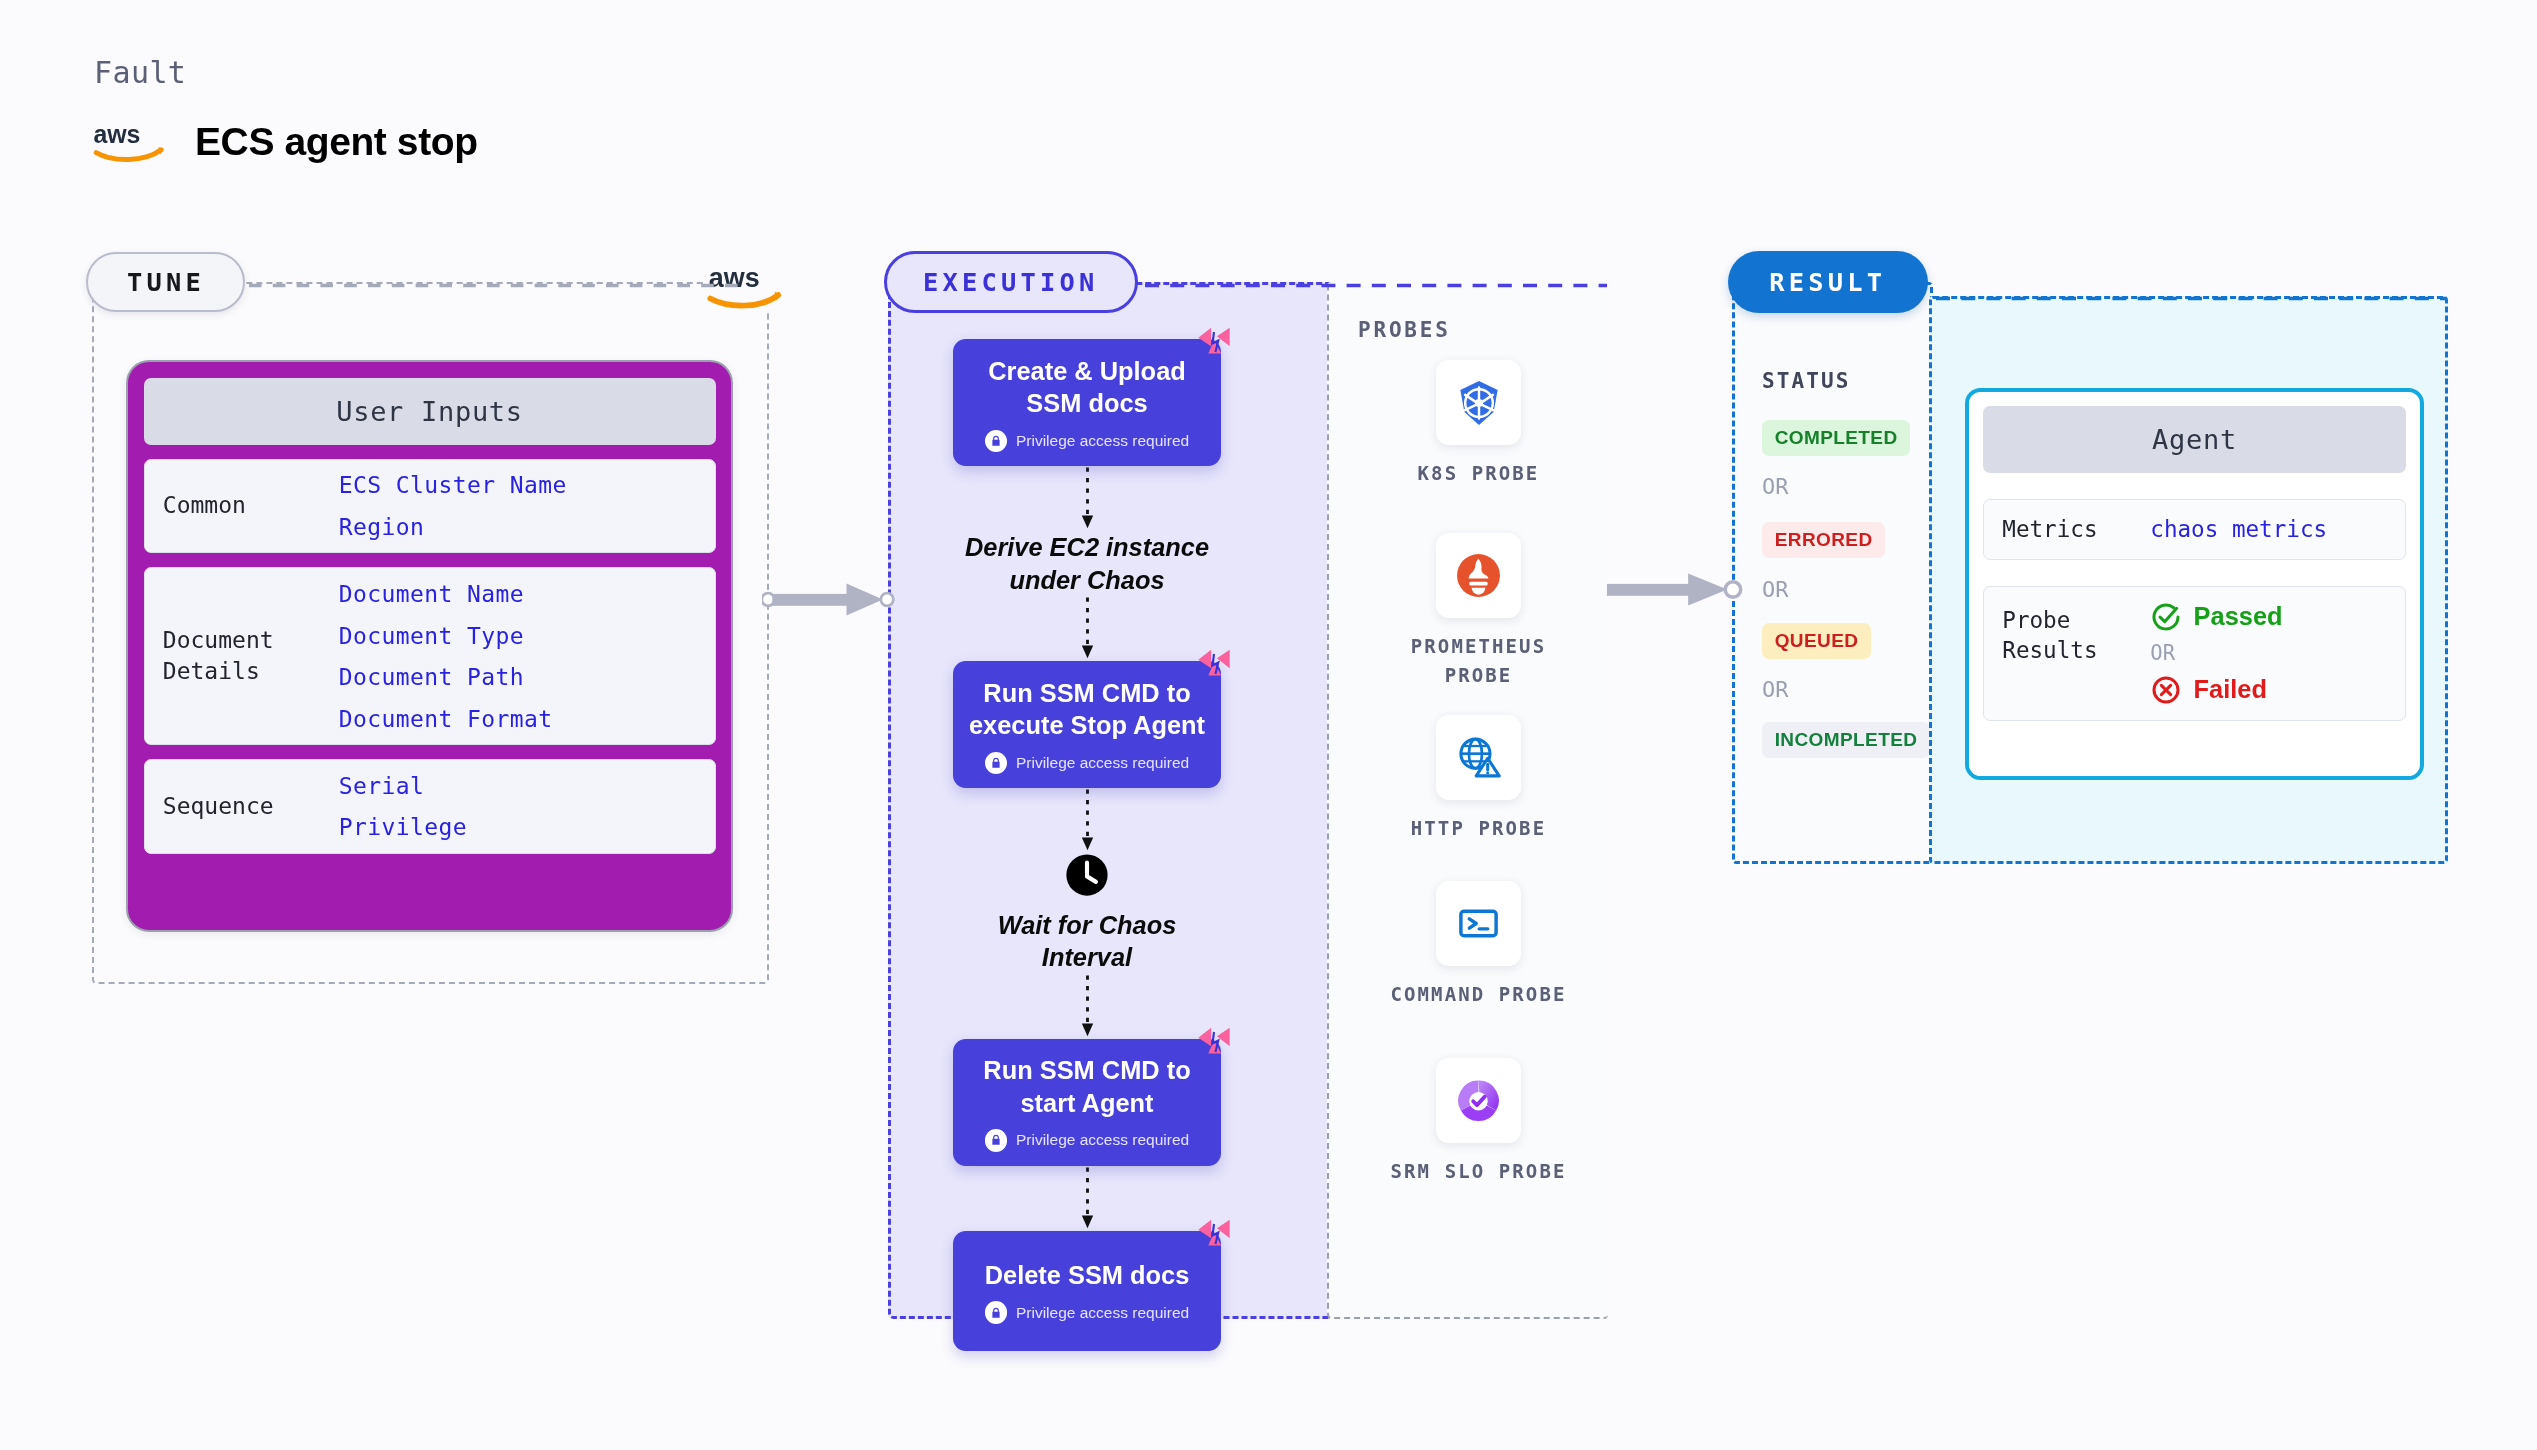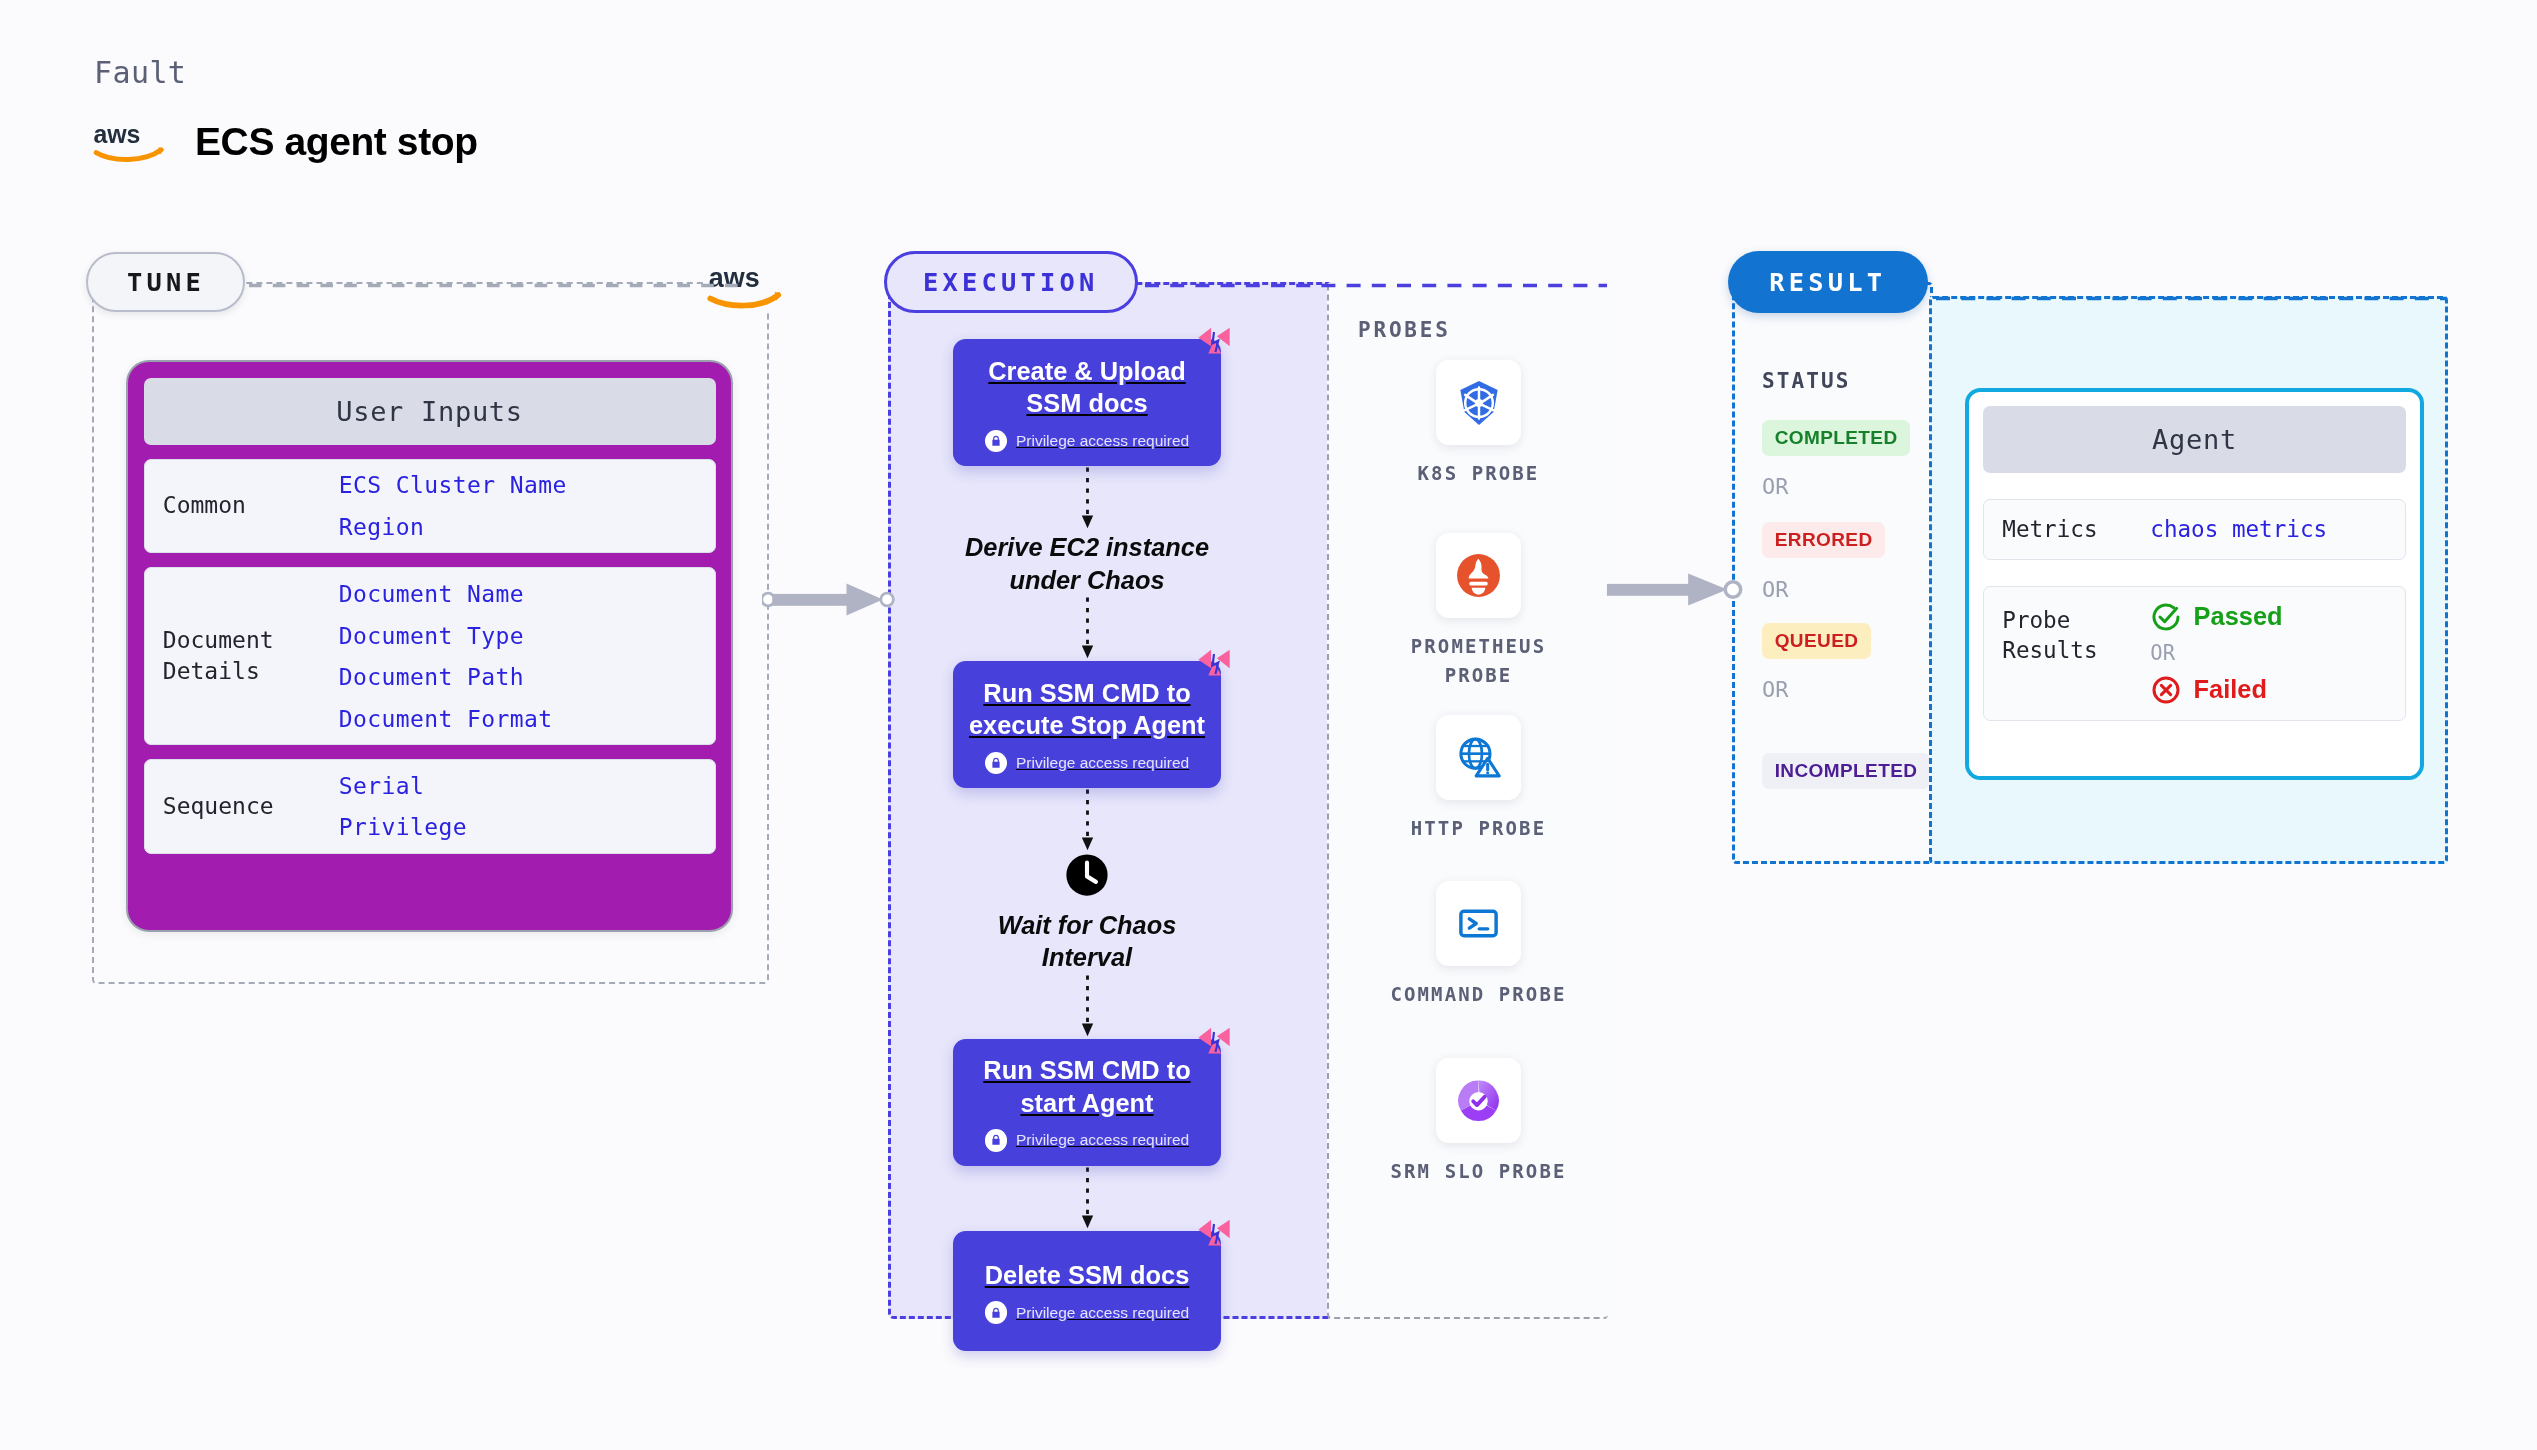--- a/index.html
+++ b/index.html
@@ -105,21 +105,20 @@
     margin-top: 14px; font-family: "DejaVu Sans Mono", monospace;
     font-size: 19px; color: #5b6077; letter-spacing: 2.1px; font-weight: bold; line-height: 1.5;
   }
 
   
   .flow { position: absolute; left: 953px; top: 339px; width: 268px; }
   .step-box {
     position: relative; background: #4840db; border-radius: 12.7px;
     padding: 15.5px 12.7px 14px; text-align: center;
     box-shadow: 0 5.6px 12.7px rgba(60,55,180,.22);
-    text-decoration: underline;
   }
   .step-title { color: #fff; font-size: 25.4px; font-weight: bold; line-height: 1.28; }
   .step-sub { margin-top: 10px; display: flex; align-items: center; justify-content: center; gap: 8.5px; }
   .lock-ic {
     width: 22.6px; height: 22.6px; border-radius: 50%; background: #fff;
     display: flex; align-items: center; justify-content: center;
   }
   .step-sub-text { color: #e4e3fb; font-size: 15.5px; }
   .chaos-flag { position: absolute; right: -12.7px; top: -17px; width: 40px; height: 40px; }
   .plain-step { text-align: center; font-style: italic; }
@@ -456,21 +455,21 @@
   </div>
 
   <div class="status-title">STATUS</div>
 
   <div class="status-badge" style="top:420px;background:#dcf5dd;color:#16802a">COMPLETED</div>
   <div class="or-text" style="top:474px">OR</div>
   <div class="status-badge" style="top:522px;background:#fdeaea;color:#cc1f1f">ERRORED</div>
   <div class="or-text" style="top:577px">OR</div>
   <div class="status-badge" style="top:623px;background:#fdeebf;color:#cc1f1f">QUEUED</div>
   <div class="or-text" style="top:677px">OR</div>
-  <div class="status-badge" style="top:753px;background:#eff0f5;color:#4c1d95">INCOMPLETED</div>
+  <div class="status-badge" style="top:722px;background:#eff0f5;color:#15803d">INCOMPLETED</div>
 
   <div class="panel" id="output-panel">
     <div class="dash"></div>
   </div>
 
   <div class="output-card">
     <div class="section-header">Agent</div>
 
     <div class="out-row">
       <div class="out-key">Metrics</div>

